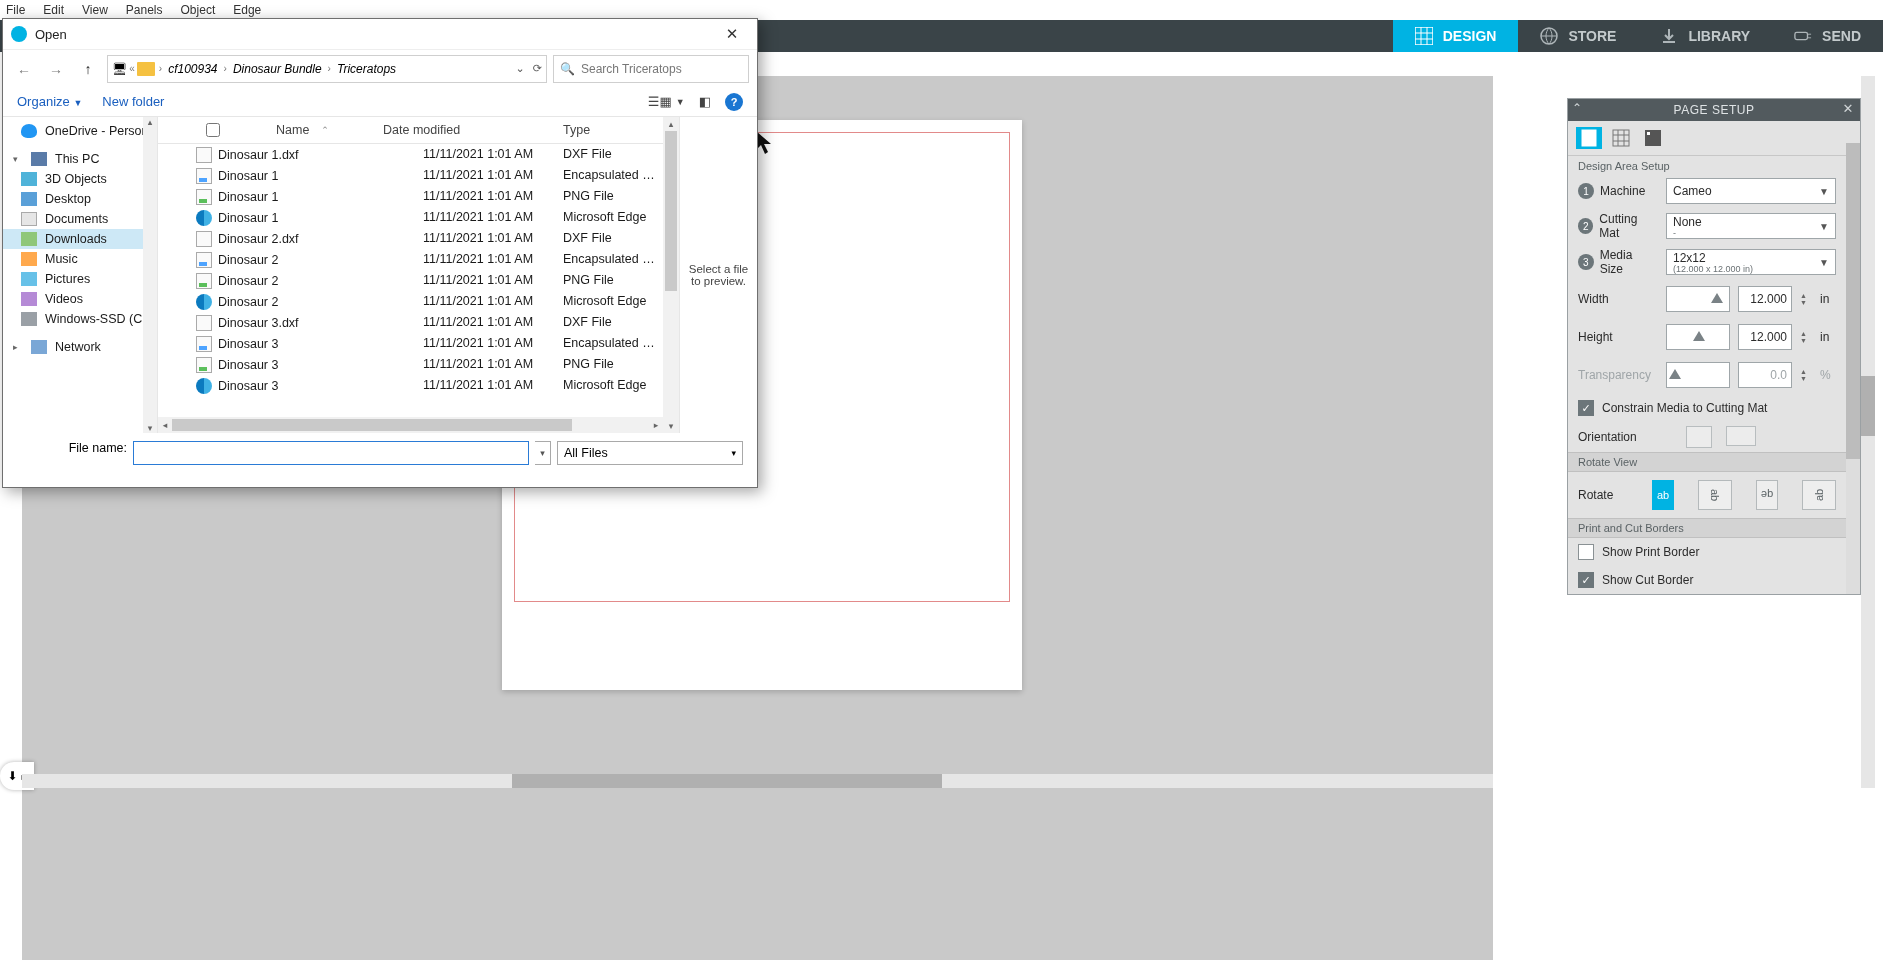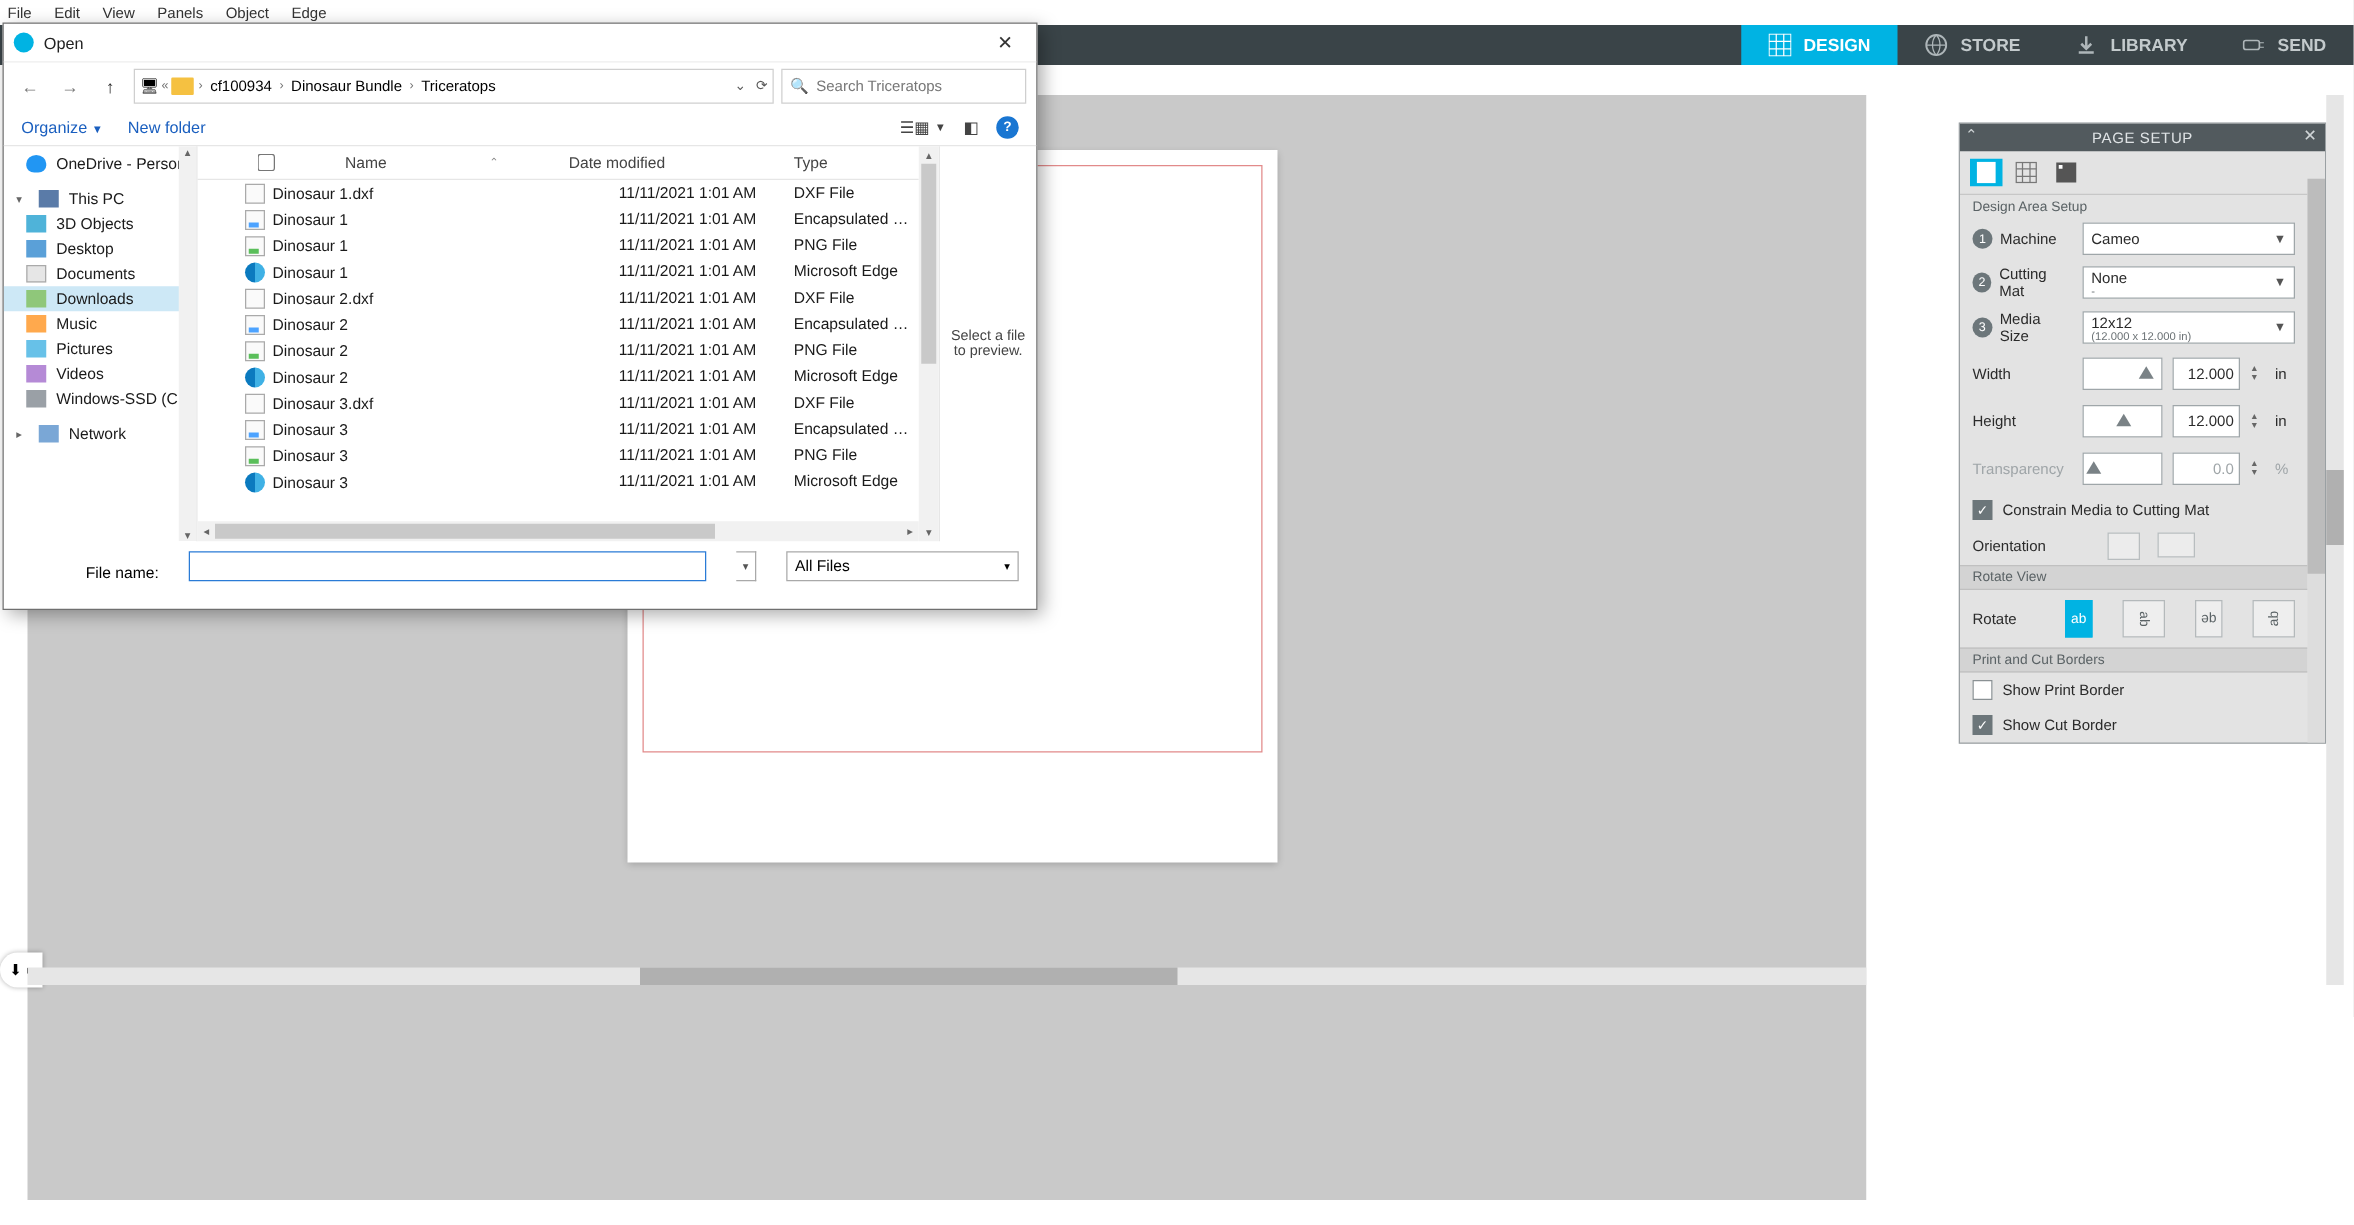--- a/index.html
+++ b/index.html
@@ -64,29 +64,29 @@
 .ps-orient-icon { width:26px;height:22px; border:1px solid #b8bdbf; background:#ececec; }
 .ps-vscroll { position:absolute; right:0; top:22px; bottom:0; width:14px; background:#ddd; }
 .ps-vscroll .thumb { position:absolute; top:0; height:70%; left:0; right:0; background:#bcbcbc; }
 .ps-body { position:relative; padding-right:14px; }
 
 
 .rscroll { position:absolute; right:8px; top:76px; bottom:192px; width:14px; background:#e6e6e6; }
 .rscroll .thumb { position:absolute; left:0; right:0; top:300px; height:60px; background:#b0b0b0; }
 
 
-.dialog { position: absolute; left: 2px; top: 18px; width: 828px; height: 470px; background: #fff; border: 1px solid #6f6f6f; box-shadow: 4px 4px 14px rgba(0,0,0,.35); display:flex; flex-direction:column; }
+.dialog { position: absolute; left: 2px; top: 18px; width: 756px; height: 470px; background: #fff; border: 1px solid #6f6f6f; box-shadow: 4px 4px 14px rgba(0,0,0,.35); display:flex; flex-direction:column; }
 .dlg-title { height: 30px; display:flex; align-items:center; padding:0 8px; font-size:13px; color:#222; }
 .dlg-title .app-icon { width:16px;height:16px; background:#00b3e3; border-radius:50%; margin-right:8px; }
 .dlg-title .close { margin-left:auto; width:34px;height:26px; display:flex;align-items:center;justify-content:center; font-size:15px; color:#333; }
 .dlg-nav { height: 38px; display:flex; align-items:center; padding:0 8px; gap:6px; border-top:1px solid #eee; }
 .nav-btn { width:26px;height:26px; display:flex;align-items:center;justify-content:center; color:#7a7a7a; font-size:14px; }
 .nav-btn.enabled{ color:#222; }
 .breadcrumb { flex:1; height:28px; border:1px solid #cfcfcf; display:flex; align-items:center; padding:0 4px; font-size:12px; gap:2px; min-width:0; }
-.bc-seg { padding:0 4px; }
+.bc-seg { padding:0 4px;font-style:italic; }
 .bc-sep { color:#777; font-size:10px; }
 .bc-folder-icon { width:18px; height:14px; background:#f5c141; border-radius:1px; margin-right:2px; }
 .bc-right { margin-left:auto; display:flex; gap:8px; align-items:center; color:#555; font-size:11px;}
 .search-box { width:196px; height:28px; border:1px solid #cfcfcf; display:flex; align-items:center; padding:0 6px; color:#777; font-size:12px; gap:6px;}
 .dlg-toolbar { height:30px; display:flex; align-items:center; padding:0 14px; gap:20px; font-size:13px; color:#1a5fbf; border-bottom:1px solid #e6e6e6; }
 .dlg-toolbar .right { margin-left:auto; display:flex; gap:14px; align-items:center; color:#444; }
 .view-btn { display:flex; align-items:center; gap:4px; font-size:13px; }
 .help-icon { width:18px;height:18px; background:#1976d2; color:#fff; border-radius:50%; display:flex;align-items:center;justify-content:center; font-size:11px; font-weight:bold;}
 
 .dlg-body { flex:1; display:flex; min-height:0; }
@@ -120,21 +120,21 @@
 .fl-vscroll .up{top:0;} .fl-vscroll .dn{bottom:0;}
 .fl-vscroll .trk{position:absolute;top:14px;left:2px;right:2px;height:160px;background:#c9c9c9;}
 .fl-hscroll { height:16px; background:#f1f1f1; position:relative; }
 .fl-hscroll .lt,.fl-hscroll .rt{position:absolute;top:0;bottom:0;width:14px;font-size:9px;display:flex;align-items:center;justify-content:center;color:#666;}
 .fl-hscroll .lt{left:0;} .fl-hscroll .rt{right:0;}
 .fl-hscroll .trk{position:absolute;left:14px;top:2px;bottom:2px;width:400px;background:#c9c9c9;}
 
 .preview { width:78px; border-left:1px solid #e6e6e6; display:flex; align-items:center; justify-content:center; font-size:11.5px; color:#444; text-align:center; padding:0 4px; }
 
 .dlg-footer { padding:8px 14px 12px; }
-.ff-row1 { display:flex; align-items:flex-end; gap:24px; margin-bottom:10px; }
+.ff-row1 { display:flex; align-items:flex-start; gap:6px; margin-bottom:10px; }
 .ff-row1 .lbl { width:110px; text-align:right; font-size:12.5px; }
 .fname { flex:1; height:24px; border:1px solid #2a7bd6; outline:none; padding:0 4px; font-size:12.5px; }
 .fname-dd { width:16px;height:24px; border:1px solid #a9a9a9; border-left:none; display:flex;align-items:center;justify-content:center; font-size:9px;color:#555;}
 .filter { width:186px; height:24px; border:1px solid #a9a9a9; display:flex; align-items:center; justify-content:space-between; padding:0 6px; font-size:12.5px; }
 .ff-row2 { display:flex; justify-content:flex-end; gap:12px; }
 .btn { width:86px; height:26px; border:1px solid #a9a9a9; background:#f3f3f3; font-size:12.5px; display:flex;align-items:center;justify-content:center; }
 .btn.primary { border:1px solid #1a6fd6; }
 
 .disabled { color:#9fa5a8 !important; }
 

